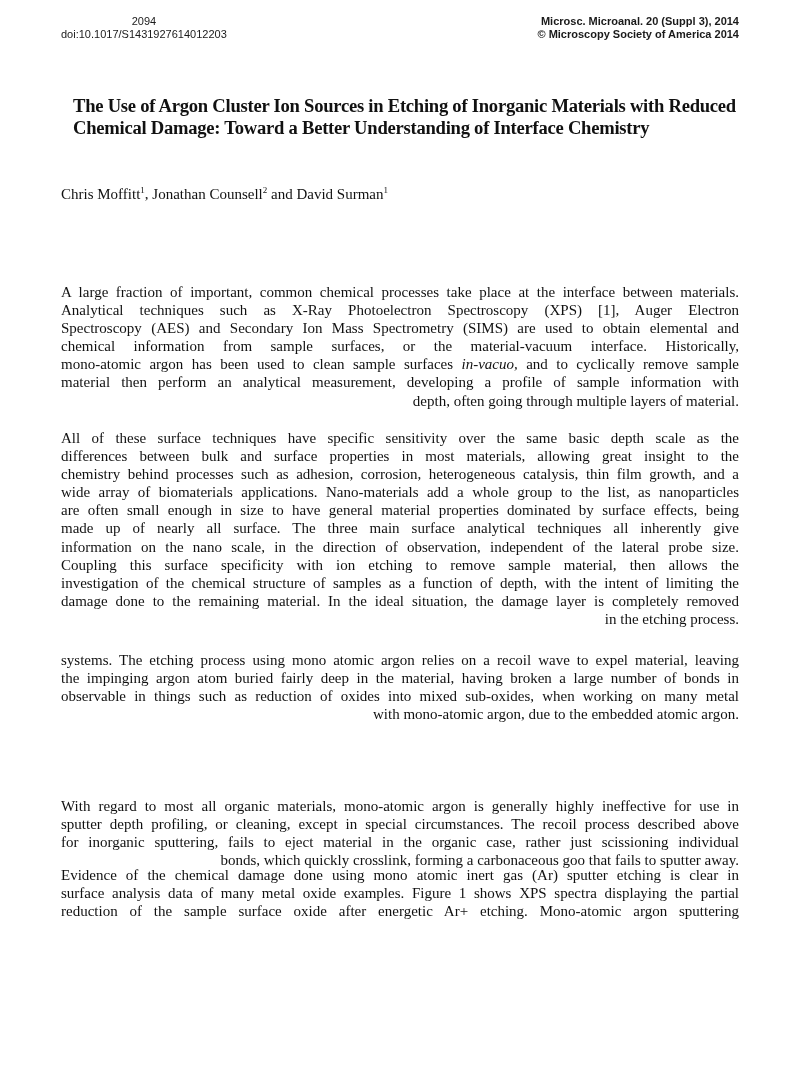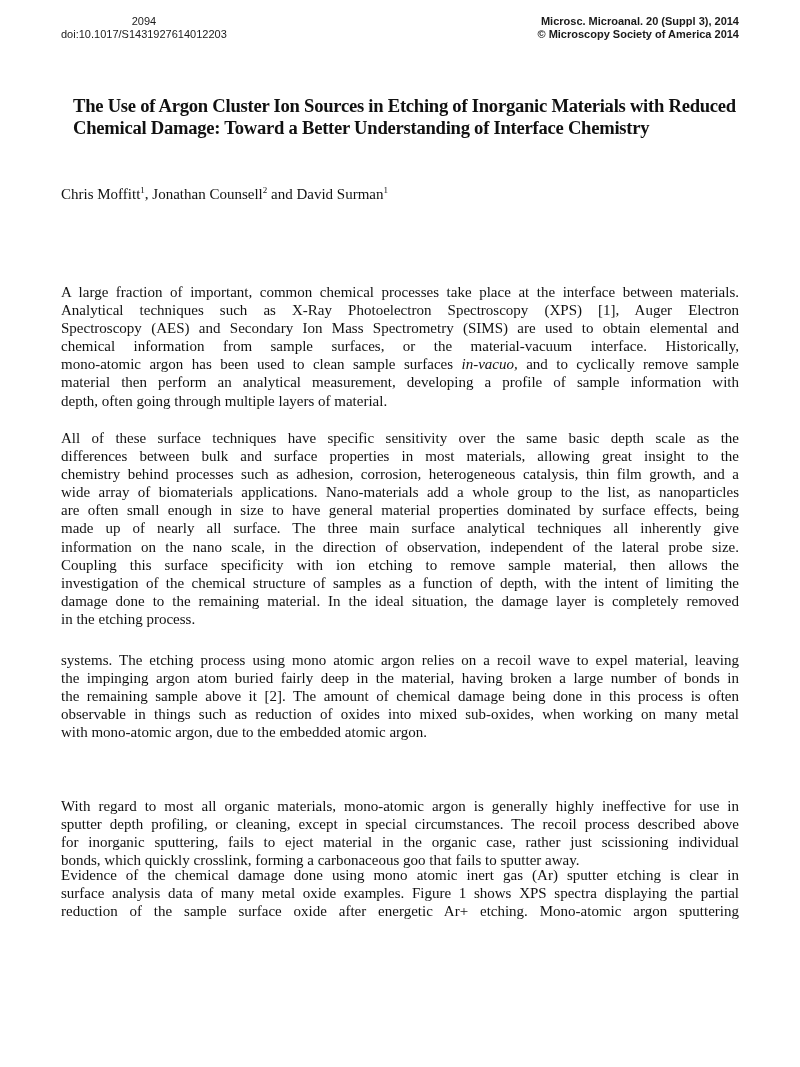--- a/index.html
+++ b/index.html
@@ -80,21 +80,21 @@
       line-height: 18.1px;
       text-align: justify;
       color: #111111;
     }
     #p1 { top: 283px; }
     #p2 { top: 429px; }
     #p3 { top: 651px; }
     #p4 { top: 797px; }
     #p5 { top: 866px; }
     .jl { text-align: justify; text-align-last: justify; display: block; }
-    .ll { display: block; text-align: left; }
+    .ll { display: block; text-align: right; }
   </style>
 </head>
 <body>
 
 <div class="page">
 
   <div class="header">
     <div class="header-left">
       <div>2094</div>
       <div>doi:10.1017/S1431927614012203</div>
@@ -130,21 +130,20 @@
     <span class="jl">information on the nano scale, in the direction of observation, independent of the lateral probe size.</span>
     <span class="jl">Coupling this surface specificity with ion etching to remove sample material, then allows the</span>
     <span class="jl">investigation of the chemical structure of samples as a function of depth, with the intent of limiting the</span>
     <span class="jl">damage done to the remaining material. In the ideal situation, the damage layer is completely removed</span>
     <span class="ll">in the etching process.</span>
   </div>
 
   <div class="body" id="p3">
     <span class="jl">systems. The etching process using mono atomic argon relies on a recoil wave to expel material, leaving</span>
     <span class="jl">the impinging argon atom buried fairly deep in the material, having broken a large number of bonds in</span>
-    <span class="jl">the remaining sample above it [2]. The amount of chemical damage being done in this process is often</span>
     <span class="jl">observable in things such as reduction of oxides into mixed sub-oxides, when working on many metal</span>
     <span class="ll">with mono-atomic argon, due to the embedded atomic argon.</span>
   </div>
 
   <div class="body" id="p4">
     <span class="jl">With regard to most all organic materials, mono-atomic argon is generally highly ineffective for use in</span>
     <span class="jl">sputter depth profiling, or cleaning, except in special circumstances. The recoil process described above</span>
     <span class="jl">for inorganic sputtering, fails to eject material in the organic case, rather just scissioning individual</span>
     <span class="ll">bonds, which quickly crosslink, forming a carbonaceous goo that fails to sputter away.</span>
   </div>

